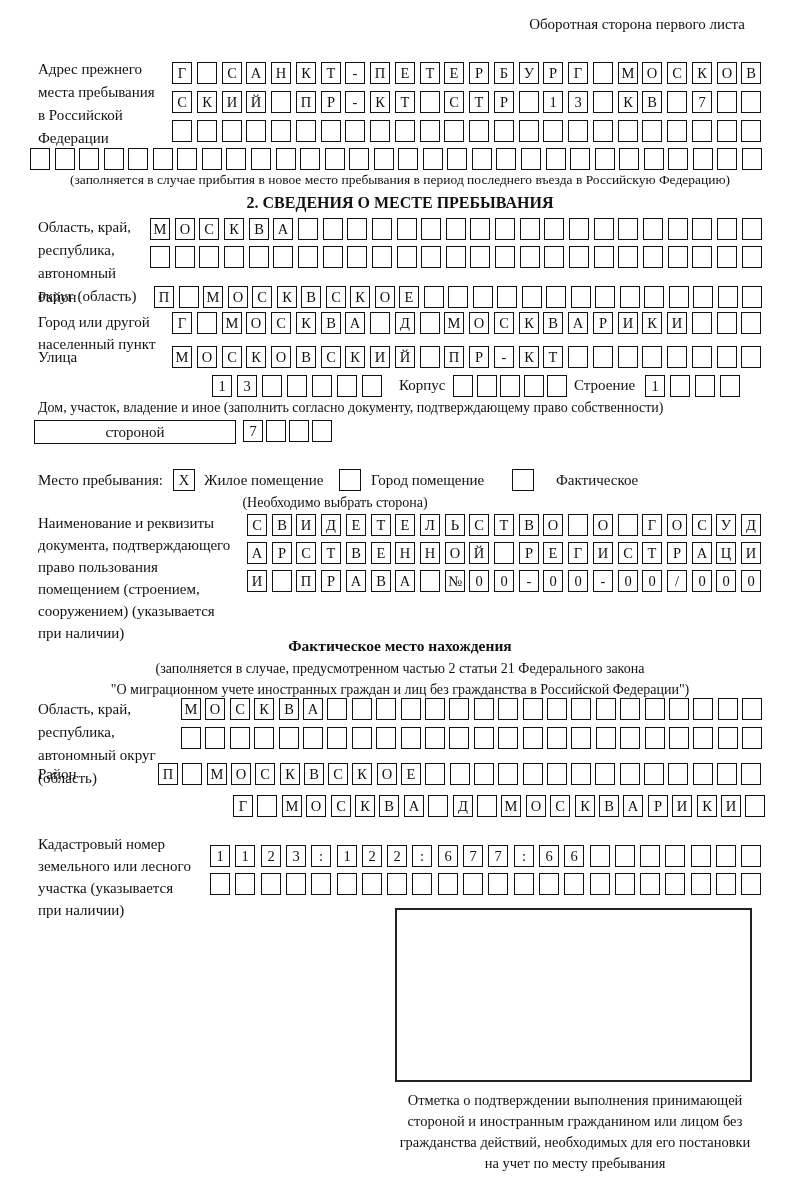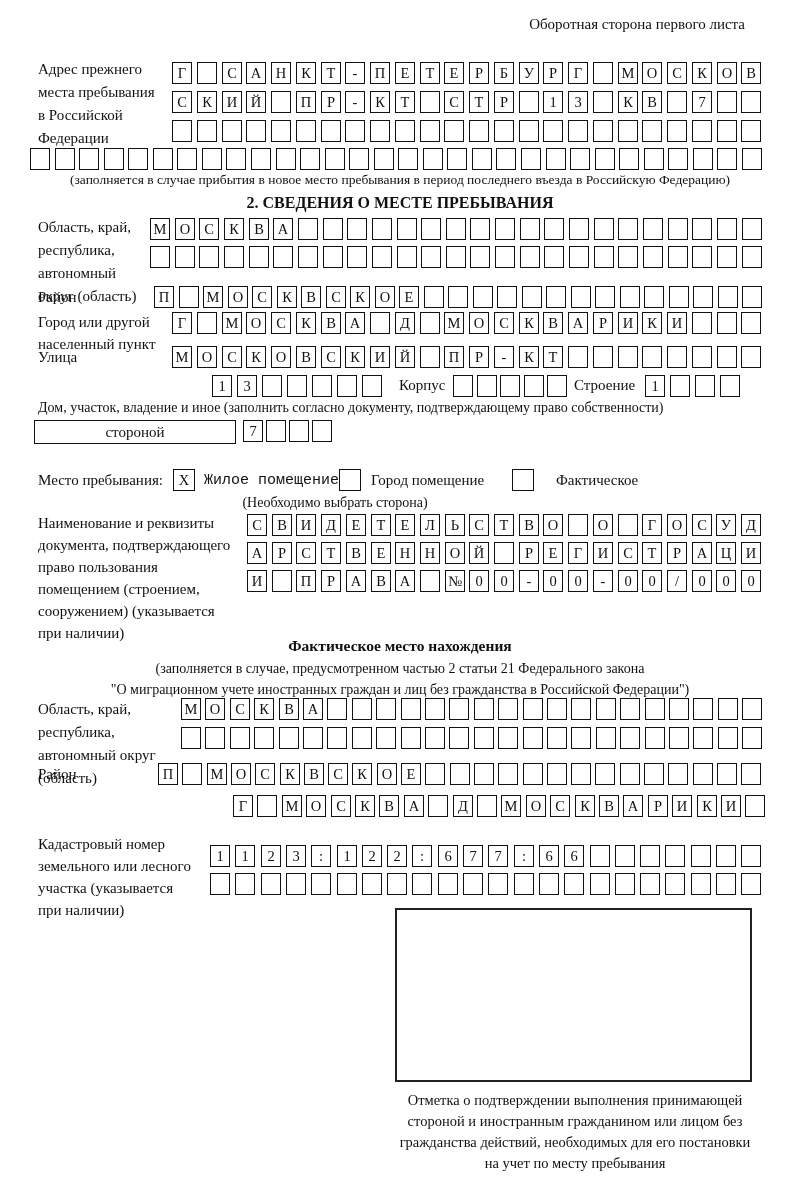--- a/index.html
+++ b/index.html
@@ -46,21 +46,21 @@
 
   <div class="txt" style="left:399px;top:377px;">Корпус</div>
   <div class="txt" style="left:574px;top:377px;">Строение</div>
   <div class="note" style="left:38px;top:400px;">Дом, участок, владение и иное (заполнить согласно документу, подтверждающему право собственности)</div>
 
   <div class="wide-box" style="left:34px;top:420px;width:202px;height:24px;">
       <span>стороной</span>
     </div>
 
   <div class="txt" style="left:38px;top:472px;">Место пребывания:</div>
-  <div class="txt" style="left:204px;top:472px;font-family:Liberation Mono, monospace;">Жилое помещение</div>
+  <div class="txt" style="left:204px;top:472px;">Жилое помещение</div>
   <div class="txt" style="left:371px;top:472px;">Город помещение</div>
   <div class="txt" style="left:556px;top:472px;">Фактическое</div>
   <div class="note" style="left:185px;top:495px;width:300px;text-align:center;">(Необходимо выбрать сторона)</div>
 
   <div class="lines lh22" style="left:38px;top:512px;">Наименование и реквизиты
 документа, подтверждающего
 право пользования
 помещением (строением,
 сооружением) (указывается
 при наличии)</div>

